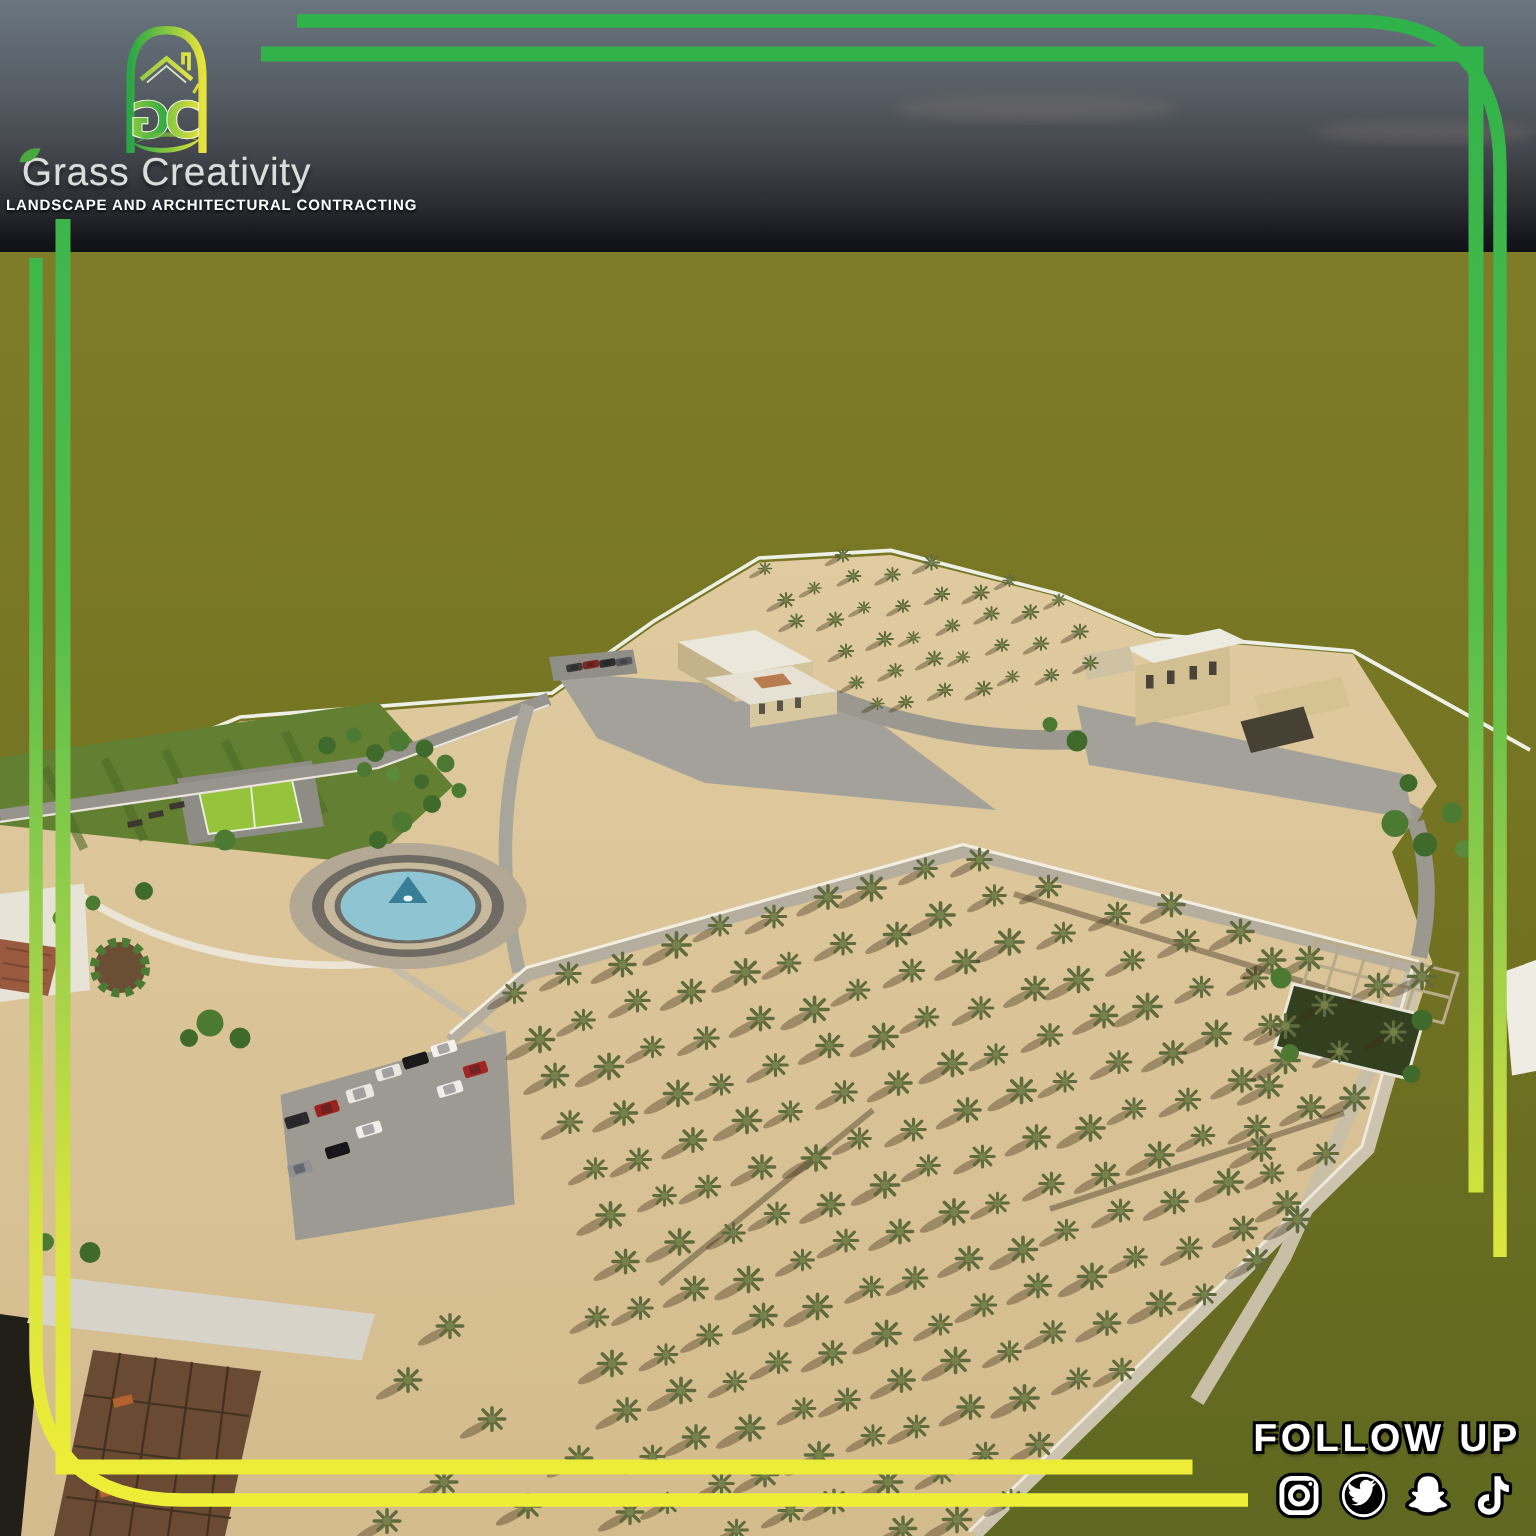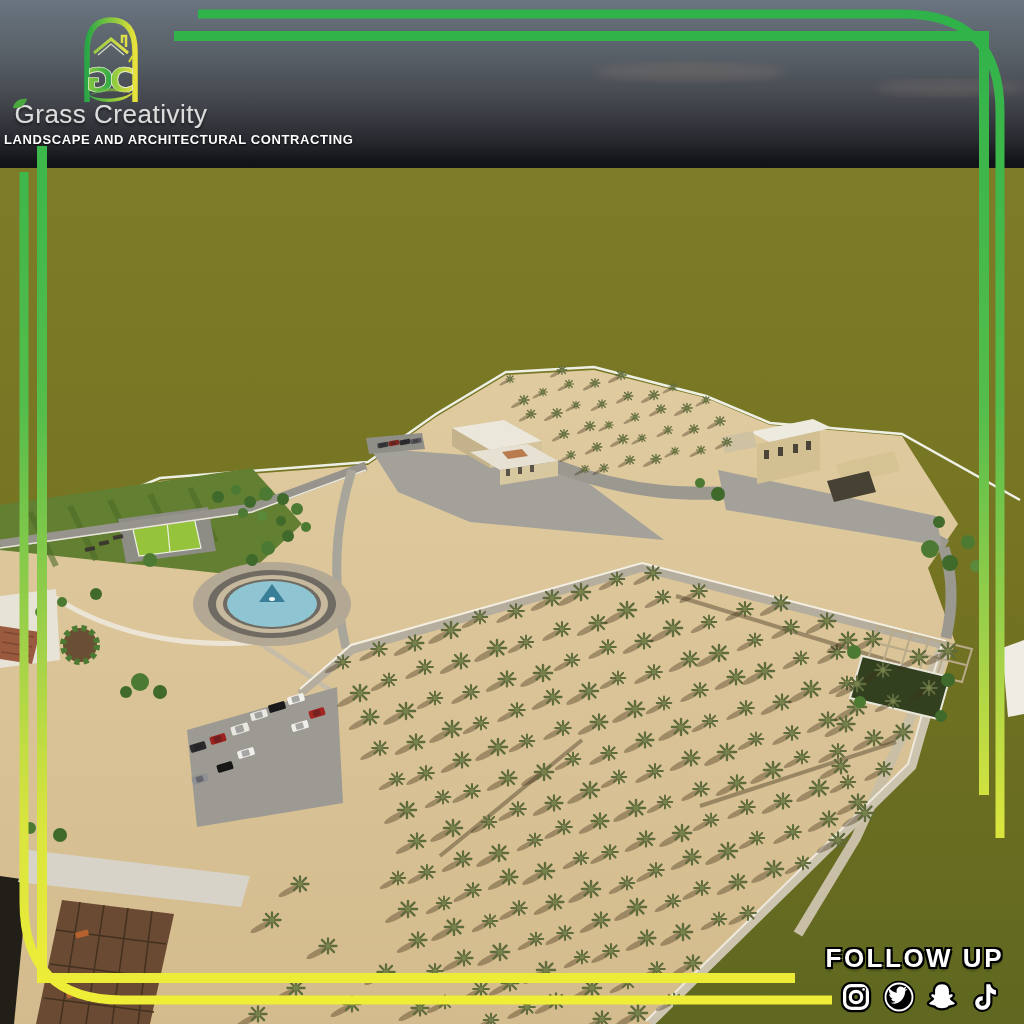--- a/index.html
+++ b/index.html
@@ -5,23 +5,23 @@
   html,body{margin:0;padding:0;background:#333;}
   .stage{position:relative;width:1024px;height:1024px;overflow:hidden;
          font-family:"Liberation Sans",sans-serif;background:#7b7a26;}
   svg.scene,svg.frame{position:absolute;left:0;top:0;width:1024px;height:1024px;}
   svg.frame{pointer-events:none;}
   .logo{position:absolute;left:4px;top:6px;width:214px;text-align:center;z-index:5;}
   .logo svg.mono{display:block;margin:0 auto;}
   .gleaf{position:absolute;left:8px;top:92px;}
   .brand-name{font-size:26px;font-weight:normal;color:#dcdcdc;white-space:nowrap;
     text-shadow:0 2px 3px rgba(0,0,0,.6),0 0 1px #8a8a8a;letter-spacing:.5px;margin-top:-3px;}
-  .brand-tagline{font-size:13px;font-weight:bold;color:#ffffff;letter-spacing:.6px;
+  .brand-tagline{font-size:10px;font-weight:bold;color:#ffffff;letter-spacing:.6px;
     white-space:nowrap;text-shadow:0 1px 2px rgba(0,0,0,.9);margin-top:2px;}
-  .follow{position:absolute;right:20px;bottom:8px;text-align:right;z-index:5;}
+  .follow{position:absolute;right:10px;bottom:8px;text-align:right;z-index:5;}
   .follow-label{font-size:26px;font-weight:bold;color:#fff;letter-spacing:2.5px;white-space:nowrap;
     text-shadow:-2px -2px 0 #000,2px -2px 0 #000,-2px 2px 0 #000,2px 2px 0 #000,0 3px 3px rgba(0,0,0,.55);}
   .icons{display:flex;gap:5px;justify-content:flex-end;margin-top:4px;}
   .icons svg{width:38px;height:38px;display:block;}
 </style>
 </head>
 <body>
 
 <div class="stage">
 

